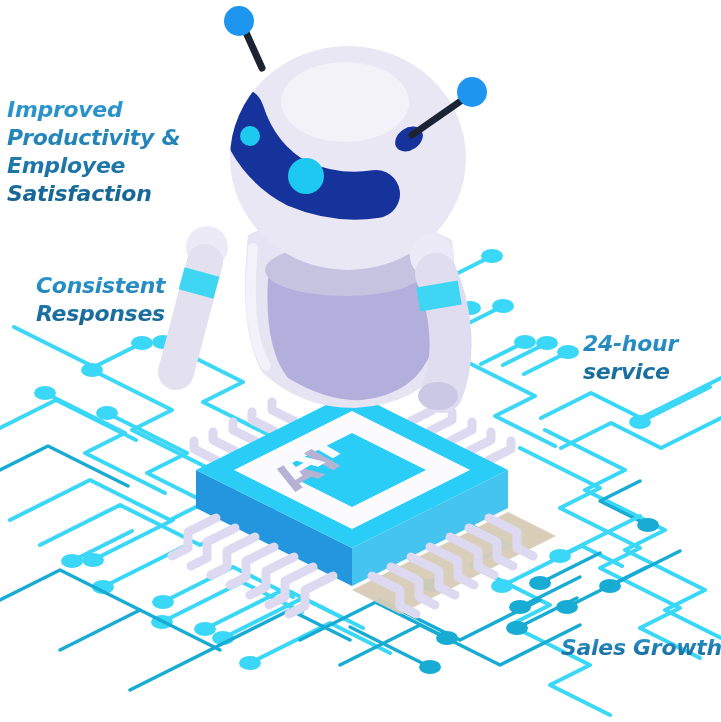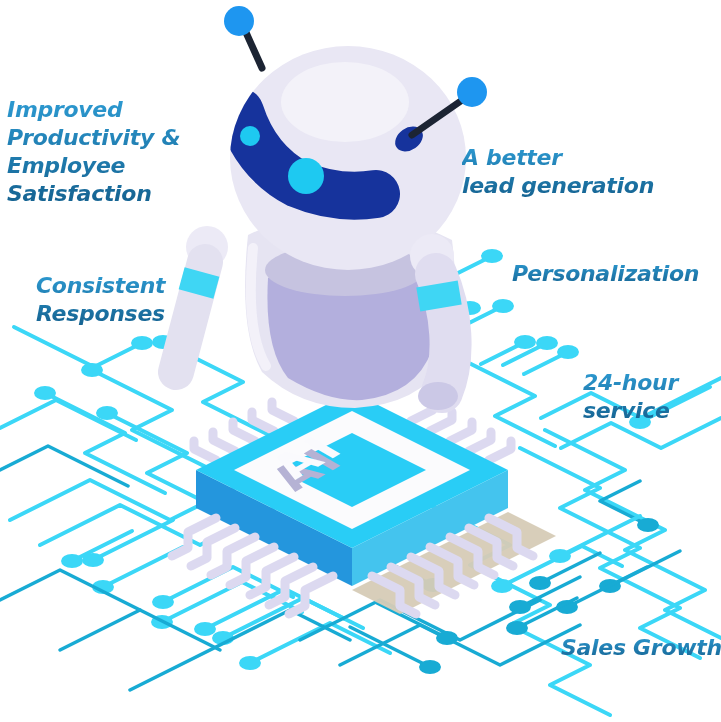--- a/index.html
+++ b/index.html
@@ -9,21 +9,21 @@
   .lbl{position:absolute;font-style:italic;font-weight:700;font-size:22px;line-height:1.28;
        color:#1a6f9f;white-space:pre-line;letter-spacing:-0.3px;
        font-family:"DejaVu Sans",sans-serif;}
   @supports ((-webkit-background-clip:text)){
     .lbl{background:linear-gradient(180deg,#2d9bd3 0%,#14608e 100%);
          -webkit-background-clip:text;background-clip:text;color:transparent;}
   }
   #l-improved{left:7px;top:96px;width:212px;}
   #l-lead{left:462px;top:144px;width:256px;}
   #l-personalization{left:512px;top:260px;width:209px;}
-  #l-service{left:583px;top:330px;width:138px;margin-top:39px;}
+  #l-service{left:583px;top:330px;width:138px;}
   #l-consistent{left:0px;top:272px;width:152px;padding-left:36px;}
   #l-sales{left:561px;top:626px;width:186px;margin-top:8px;}
   #l-tagline{left:128px;top:684px;width:430px;font-size:24px;}
   .tr{fill:none;stroke-linejoin:round;stroke-linecap:round;}
   .ta{stroke:#18abd4;stroke-width:3.5;}
   .tb{stroke:#3bd7f7;stroke-width:4;}
   .pa{fill:#18abd4;}
   .pb{fill:#3bd7f7;}
   .pin{fill:none;stroke:#dcd9f0;stroke-width:9;stroke-linecap:round;stroke-linejoin:round;}
 </style>
@@ -198,21 +198,18 @@
     <path d="M436,274 C452,310 456,358 442,392" stroke="#e0ddf0" stroke-width="42" stroke-linecap="round" fill="none"></path>
     <path d="M437,284 L441,308" stroke="#3fd6f4" stroke-width="42" stroke-linecap="butt" fill="none"></path>
     <ellipse cx="438" cy="396" rx="20" ry="14" fill="#cbc8e6"></ellipse>
   </g>
 </svg>
 
   <div class="lbl" id="l-improved">Improved
 Productivity &amp;
 Employee
 Satisfaction</div>
-  <div class="lbl" id="l-lead">A better
-lead generation</div>
-  <div class="lbl" id="l-personalization">Personalization</div>
   <div class="lbl" id="l-service">24-hour
 service</div>
   <div class="lbl" id="l-consistent">Consistent
 Responses</div>
   <div class="lbl" id="l-sales">Sales Growth</div>
 </div>
 
 </body></html>

